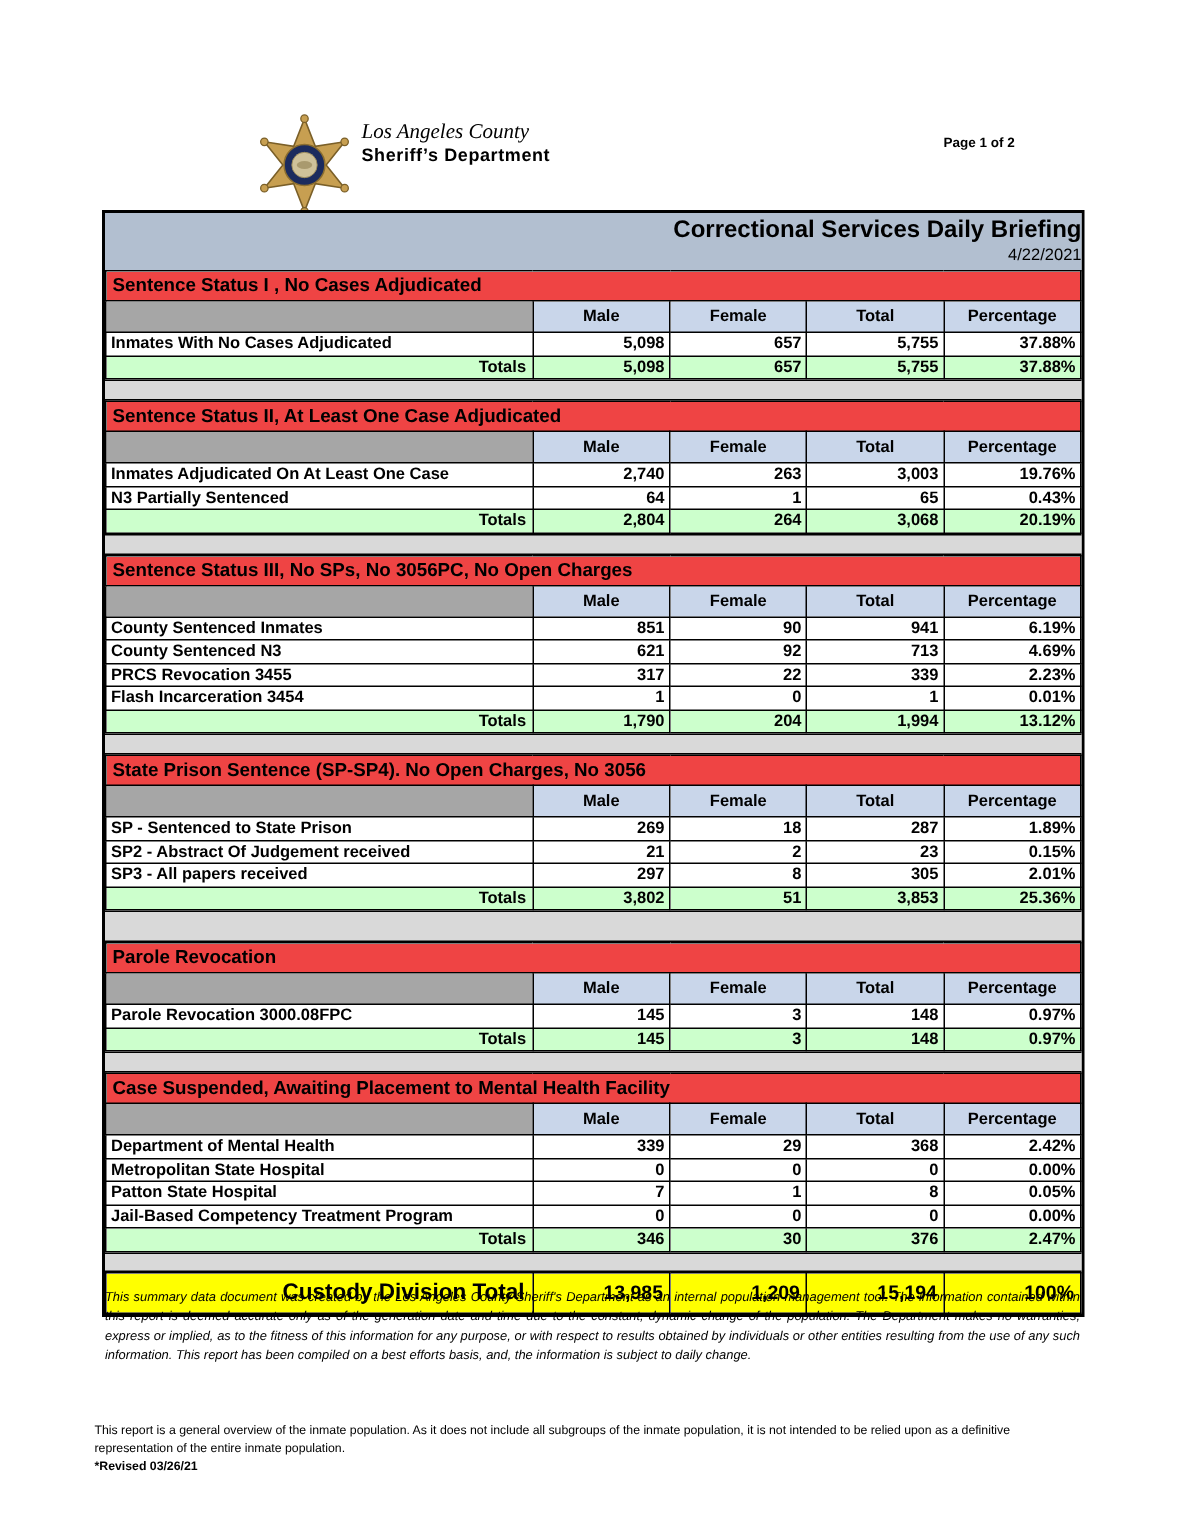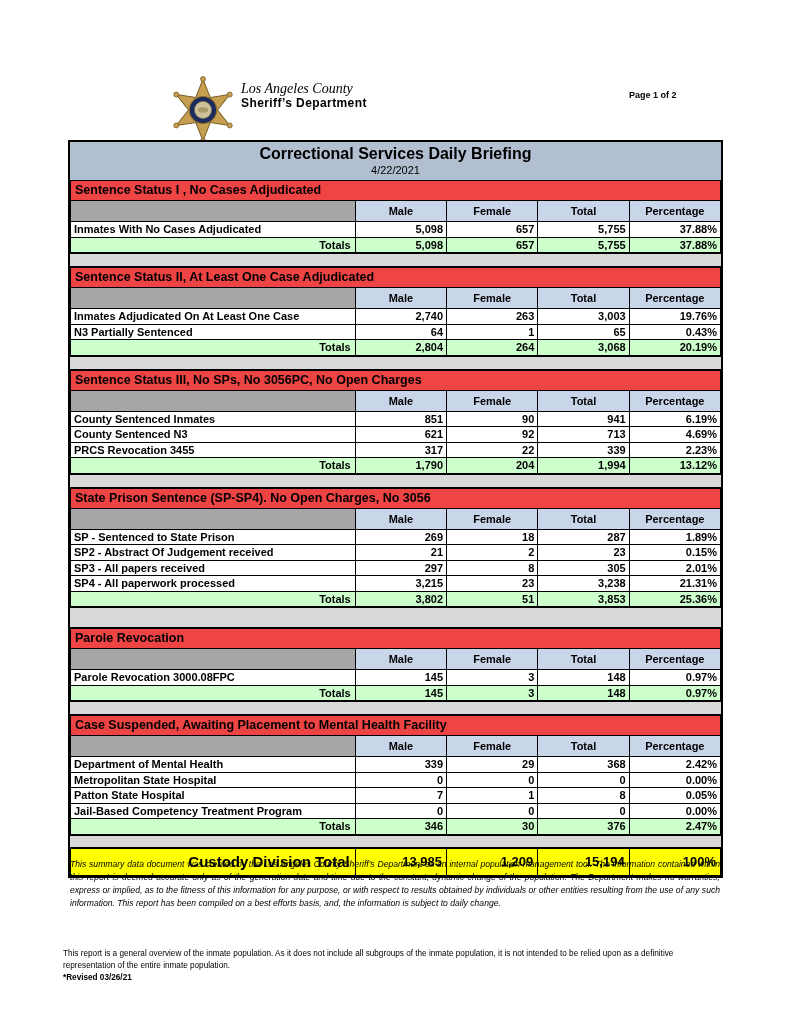--- a/index.html
+++ b/index.html
@@ -18,21 +18,21 @@
   .agency-line1 { font-family: "Liberation Serif", serif; font-style: italic; font-size: 14px; }
   .agency-line2 { font-size: 12px; font-weight: bold; letter-spacing: .4px; }
   .page-num { position: absolute; top: 90px; left: 629px; font-size: 9px; font-weight: bold; }
 
   
   .report {
     position: absolute; top: 140px; left: 68px; width: 655px;
     border: 2px solid #000;
     background: #fff;
   }
-  .title-banner { background: #b2bfd0; text-align: center; padding: 3px 0 4px 0; }
+  .title-banner { background: #b2bfd0; text-align: right; padding: 3px 0 4px 0; }
   .title-main { font-size: 16px; font-weight: bold; }
   .title-date { font-size: 11px; font-weight: normal; margin-top: 1px; }
 
   table.sec { width: 100%; border-collapse: collapse; table-layout: fixed; font-size: 11px; font-weight: bold; }
   col.c-label { width: 43.8%; }
   col.c-num   { width: 14.05%; }
   table.sec td, table.sec th { border: 1px solid #000; overflow: hidden; white-space: nowrap; }
 
   tr.sec-title-row td {
     background: #ef4444; font-size: 12.5px; font-weight: bold;
@@ -214,20 +214,27 @@
       <td class="num">713</td>
       <td class="num">4.69%</td>
     </tr>
     <tr class="data-row">
       <td class="lbl">PRCS Revocation 3455</td>
       <td class="num">317</td>
       <td class="num">22</td>
       <td class="num">339</td>
       <td class="num">2.23%</td>
     </tr>
+    <tr class="data-row">
+      <td class="lbl">Flash Incarceration 3454</td>
+      <td class="num">1</td>
+      <td class="num">0</td>
+      <td class="num">1</td>
+      <td class="num">0.01%</td>
+    </tr>
     <tr class="totals-row">
       <td class="tot-lbl">Totals</td>
       <td class="num">1,790</td>
       <td class="num">204</td>
       <td class="num">1,994</td>
       <td class="num">13.12%</td>
     </tr>
   </tbody>
     </table>
 
@@ -265,27 +272,20 @@
       <td class="num">2</td>
       <td class="num">23</td>
       <td class="num">0.15%</td>
     </tr>
     <tr class="data-row">
       <td class="lbl">SP3 - All papers received</td>
       <td class="num">297</td>
       <td class="num">8</td>
       <td class="num">305</td>
       <td class="num">2.01%</td>
-    </tr>
-    <tr class="data-row">
-      <td class="lbl">SP4 - All paperwork processed</td>
-      <td class="num">3,215</td>
-      <td class="num">23</td>
-      <td class="num">3,238</td>
-      <td class="num">21.31%</td>
     </tr>
     <tr class="totals-row">
       <td class="tot-lbl">Totals</td>
       <td class="num">3,802</td>
       <td class="num">51</td>
       <td class="num">3,853</td>
       <td class="num">25.36%</td>
     </tr>
   </tbody>
     </table>

